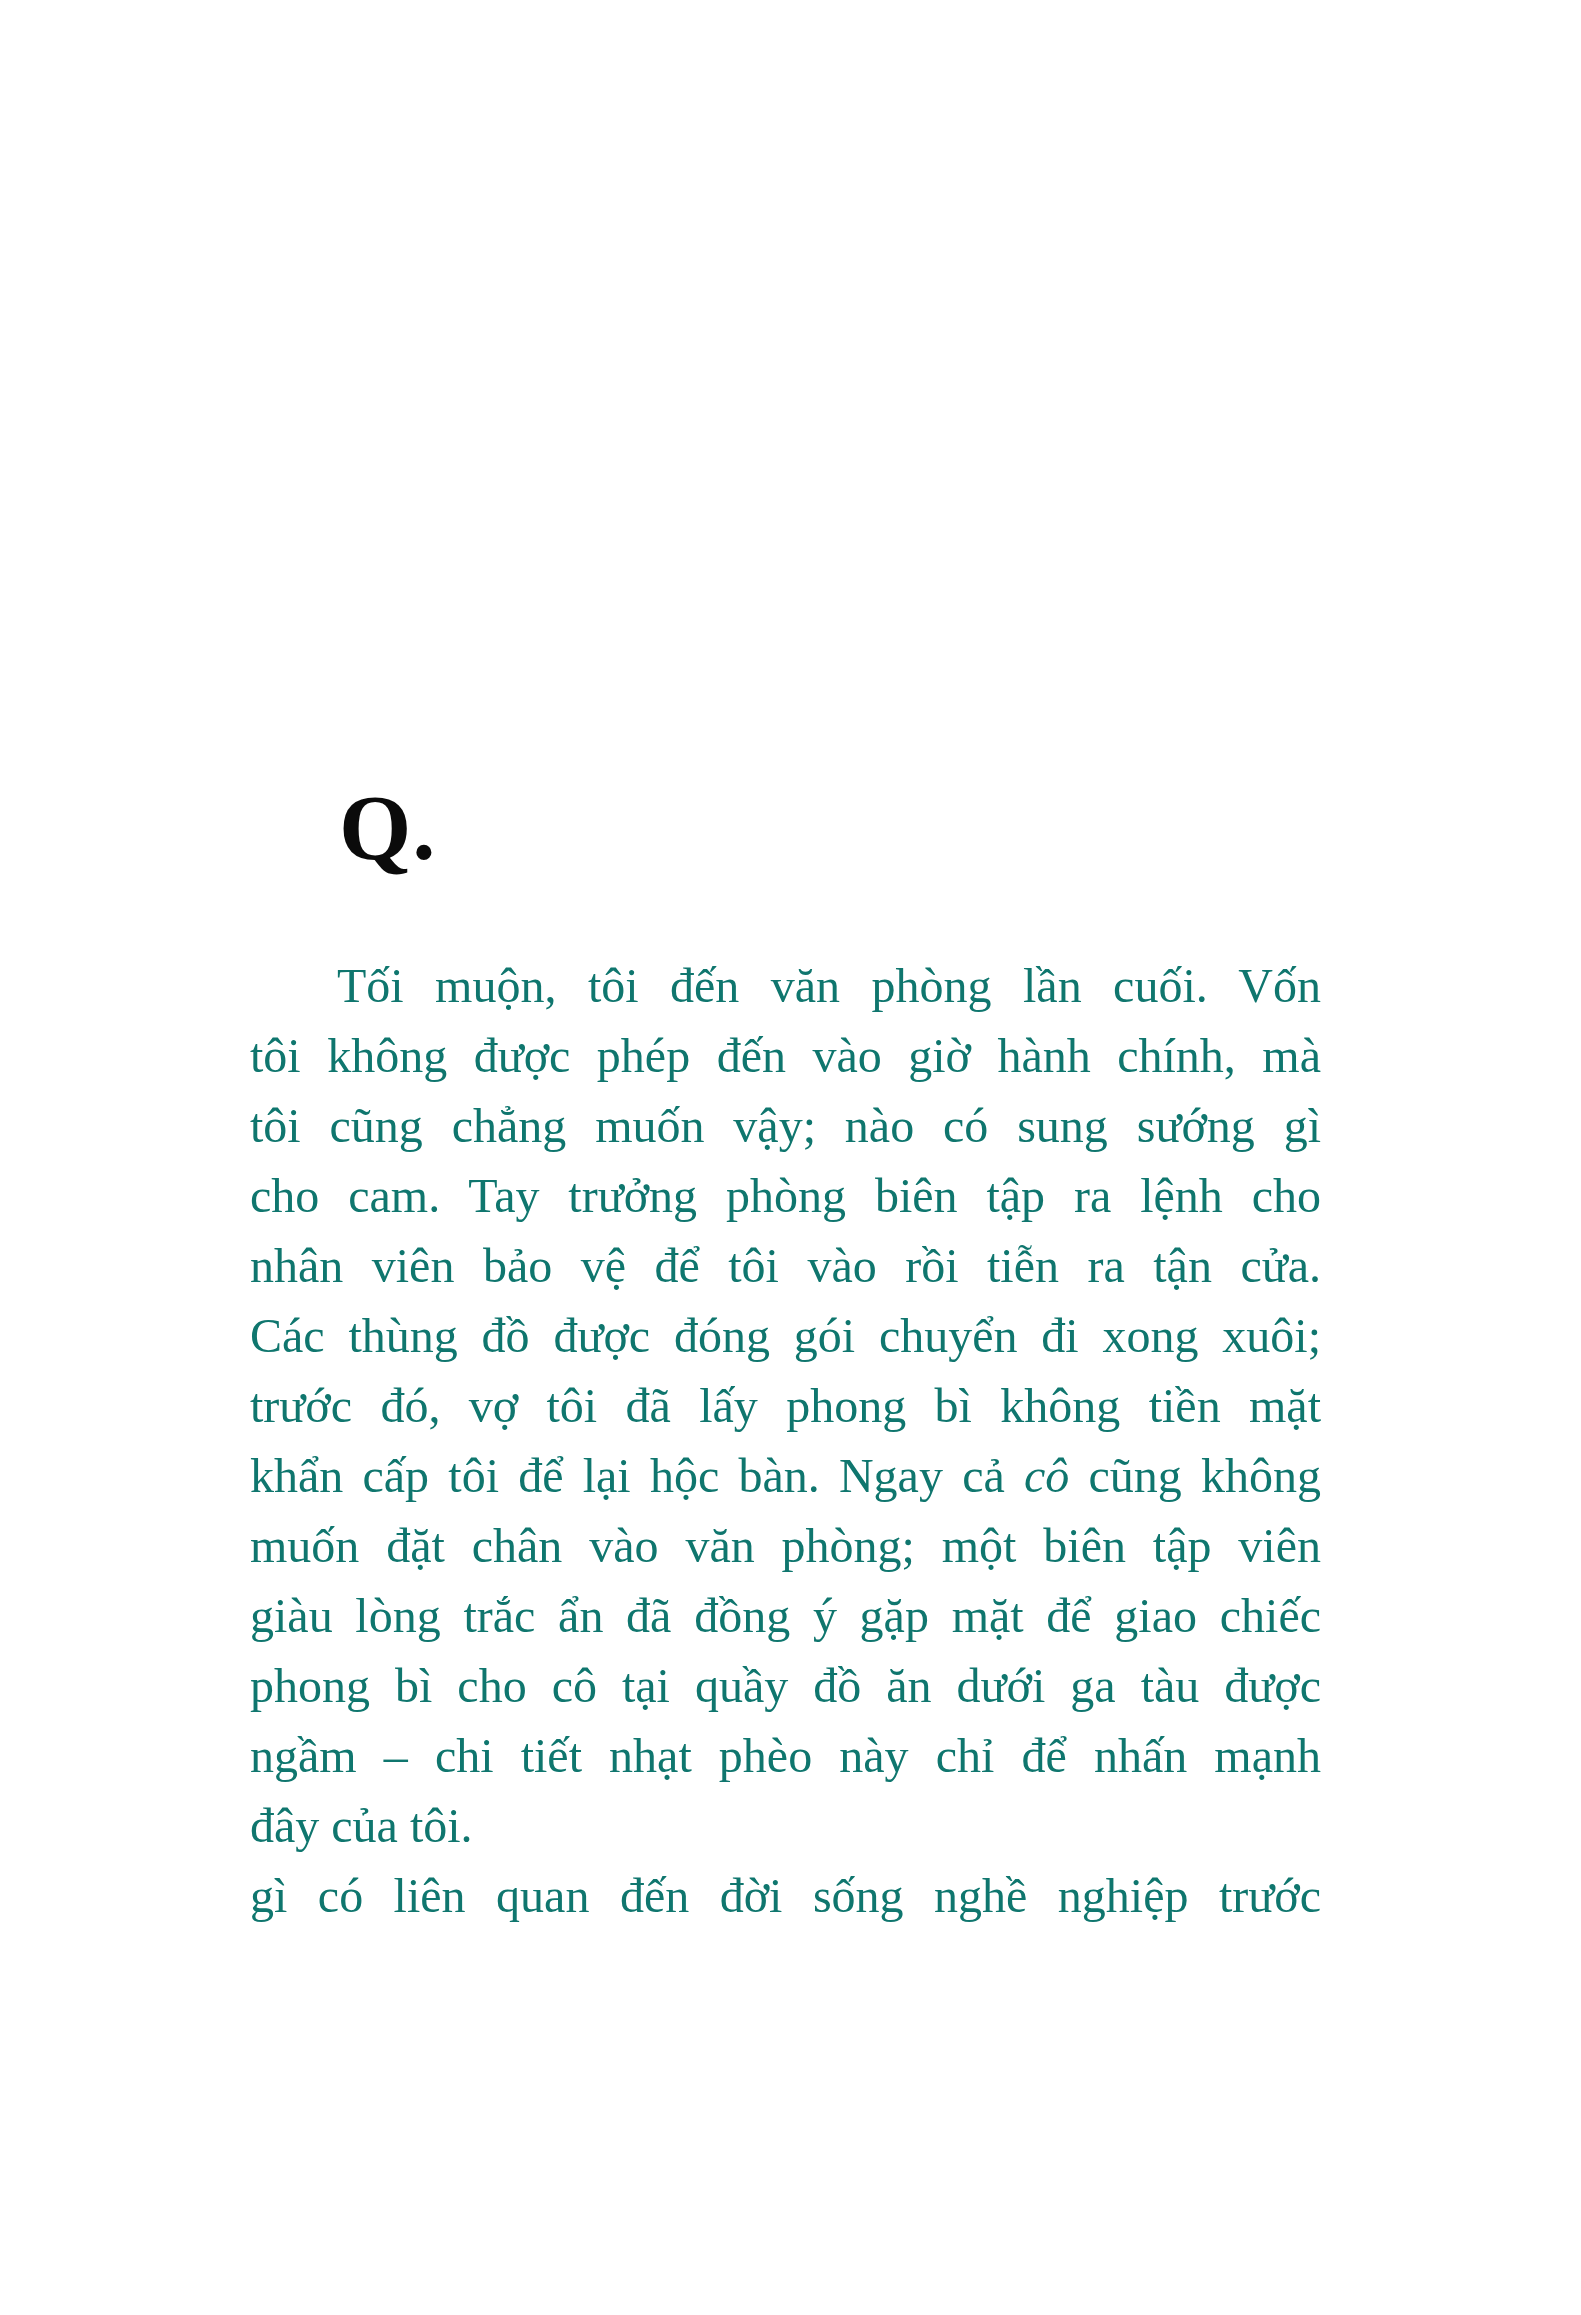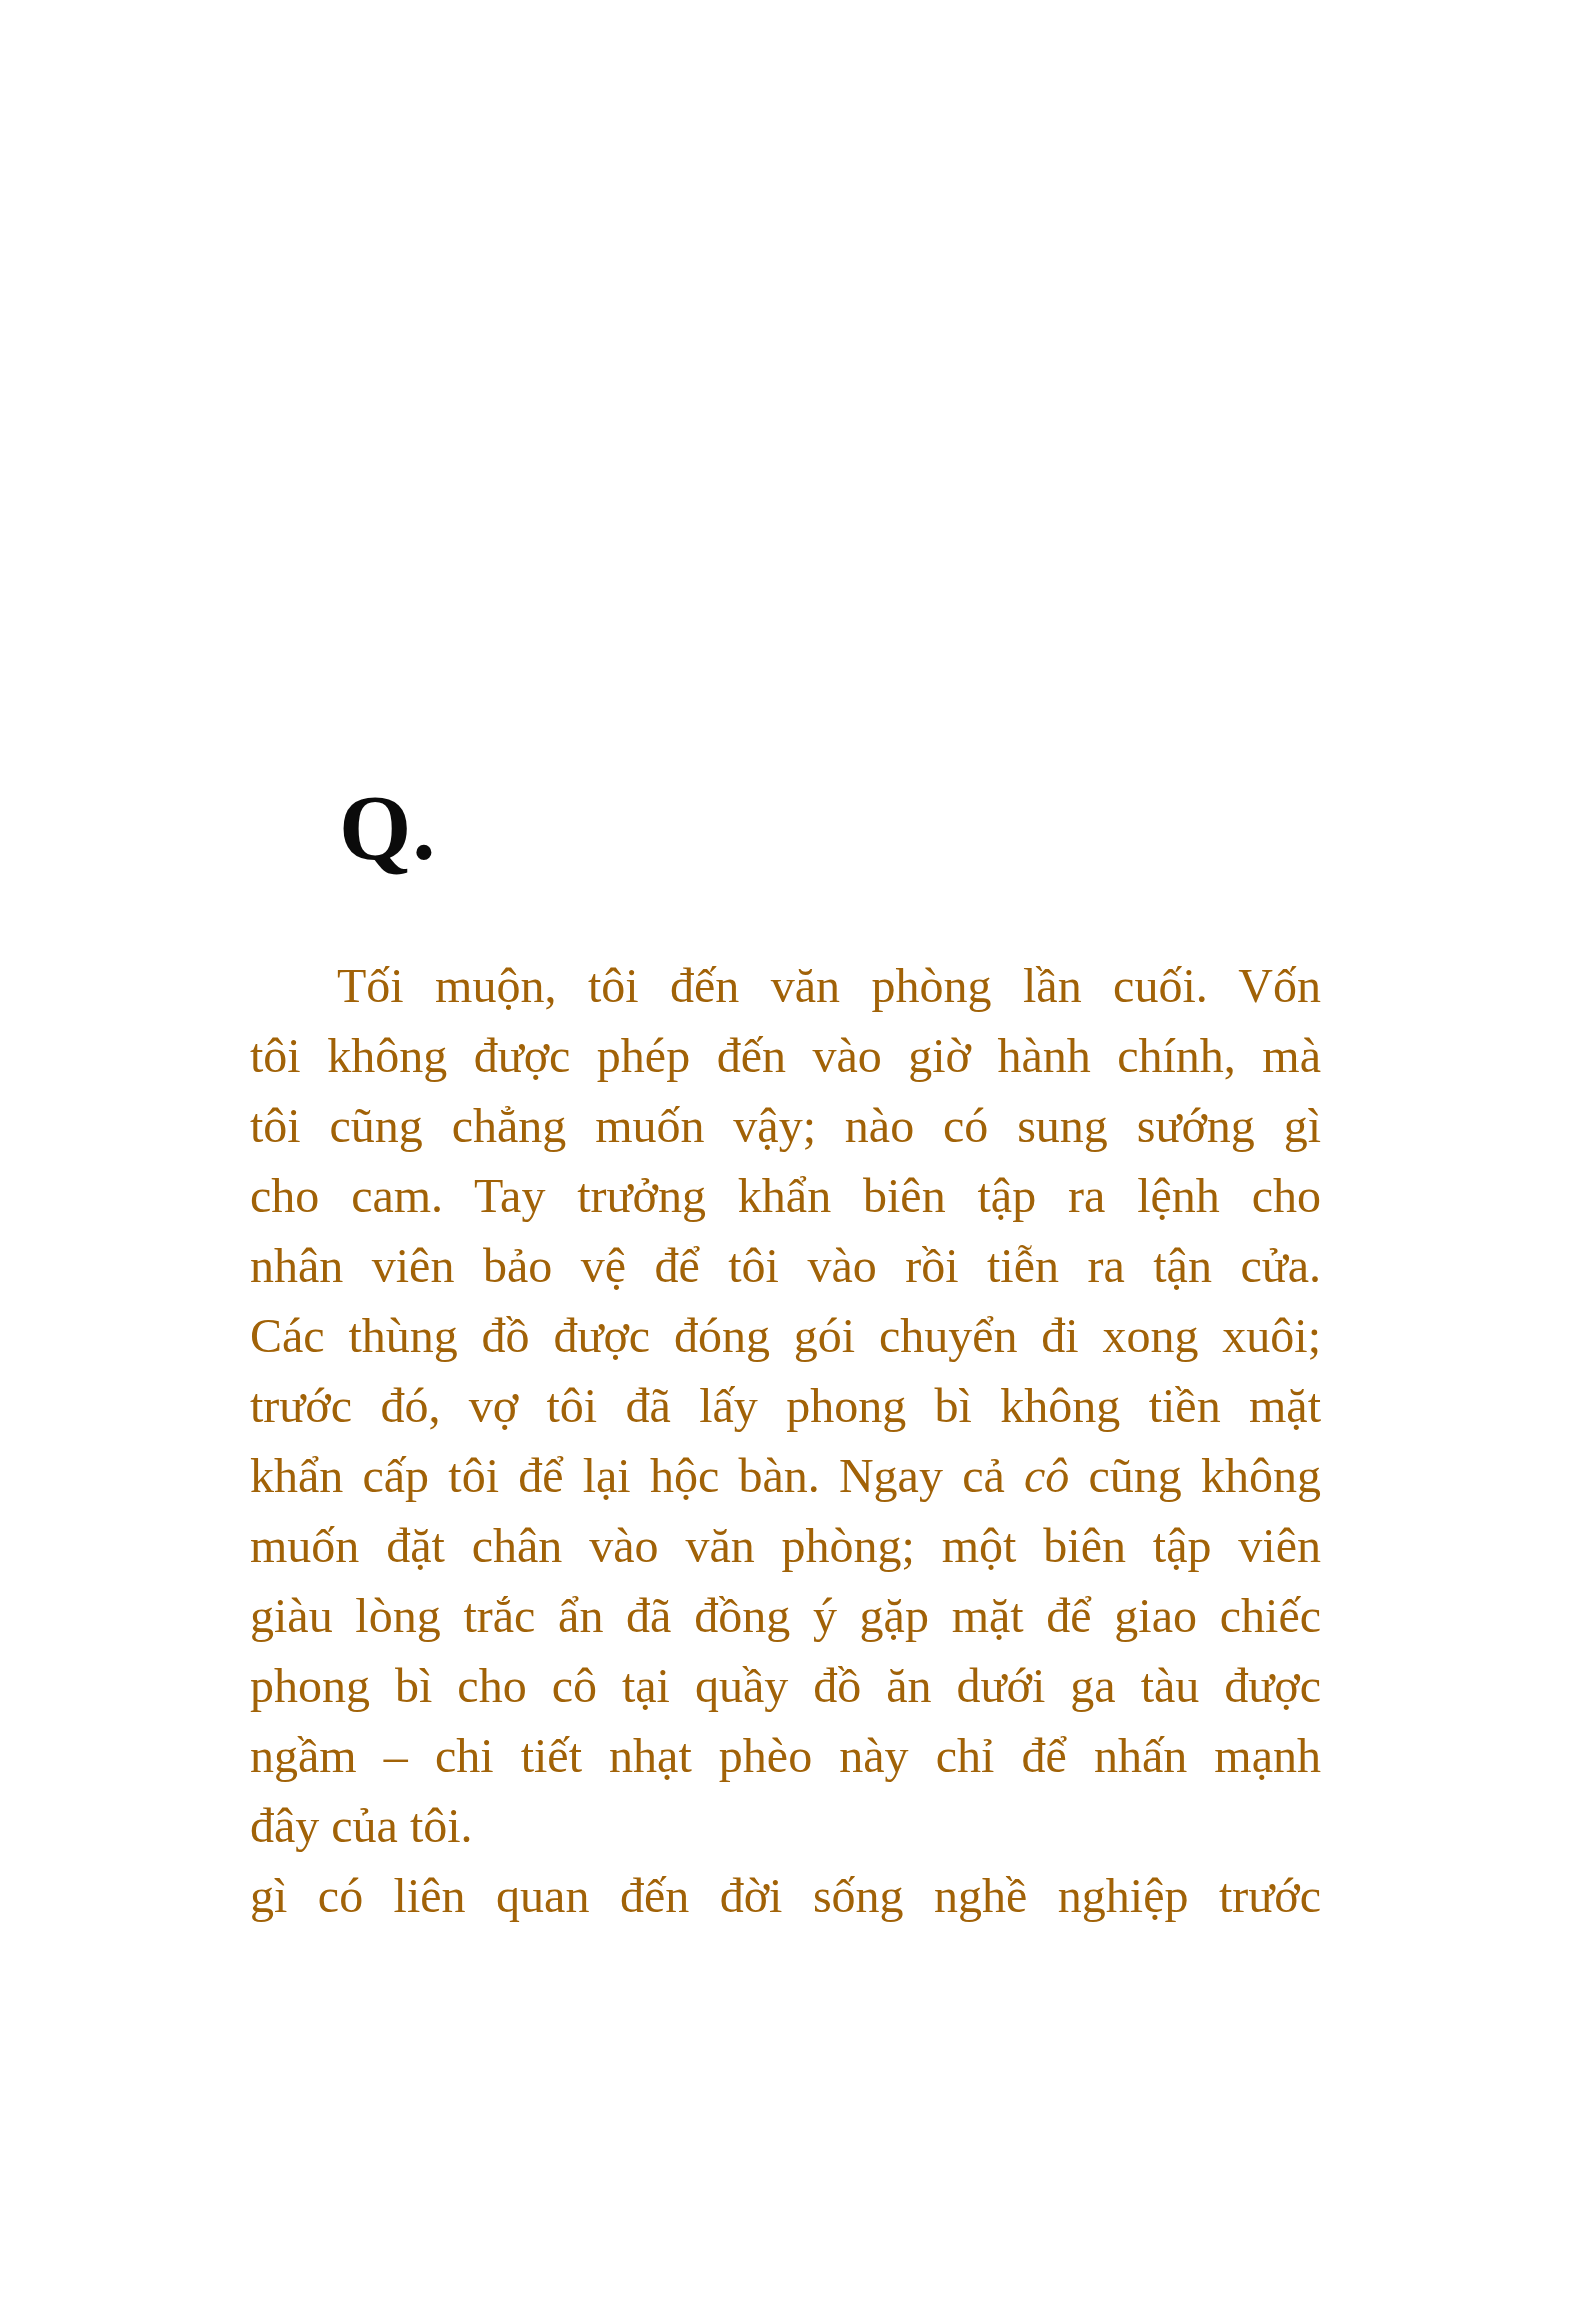--- a/index.html
+++ b/index.html
@@ -26,21 +26,21 @@
     letter-spacing: 1px;
     color: #0b0b0b;
   }
   .body-text {
     position: absolute;
     left: 250px;
     top: 951px;
     width: 1071px;
     font-size: 48px;
     line-height: 70px;
-    color: #a16207;
+    color: #0f766e;
   }
   .line {
     text-align: justify;
     text-align-last: justify;
     white-space: normal;
   }
   .line.first {
     text-indent: 87px;
   }
   .line.last {
@@ -54,21 +54,21 @@
 <body>
 
 <div class="page">
 
   <div class="chapter-marker">Q.</div>
 
   <div class="body-text">
     <div class="line first">Tối muộn, tôi đến văn phòng lần cuối. Vốn</div>
     <div class="line">tôi không được phép đến vào giờ hành chính, mà</div>
     <div class="line">tôi cũng chẳng muốn vậy; nào có sung sướng gì</div>
-    <div class="line">cho cam. Tay trưởng khẩn biên tập ra lệnh cho</div>
+    <div class="line">cho cam. Tay trưởng phòng biên tập ra lệnh cho</div>
     <div class="line">nhân viên bảo vệ để tôi vào rồi tiễn ra tận cửa.</div>
     <div class="line">Các thùng đồ được đóng gói chuyển đi xong xuôi;</div>
     <div class="line">trước đó, vợ tôi đã lấy phong bì không tiền mặt</div>
     <div class="line"><span>khẩn cấp tôi để lại hộc bàn. Ngay cả </span><span class="italic-word">cô</span><span> cũng không</span></div>
     <div class="line">muốn đặt chân vào văn phòng; một biên tập viên</div>
     <div class="line">giàu lòng trắc ẩn đã đồng ý gặp mặt để giao chiếc</div>
     <div class="line">phong bì cho cô tại quầy đồ ăn dưới ga tàu được</div>
     <div class="line">ngầm – chi tiết nhạt phèo này chỉ để nhấn mạnh</div>
     <div class="line last">đây của tôi.</div>
     <div class="line">gì có liên quan đến đời sống nghề nghiệp trước</div>

